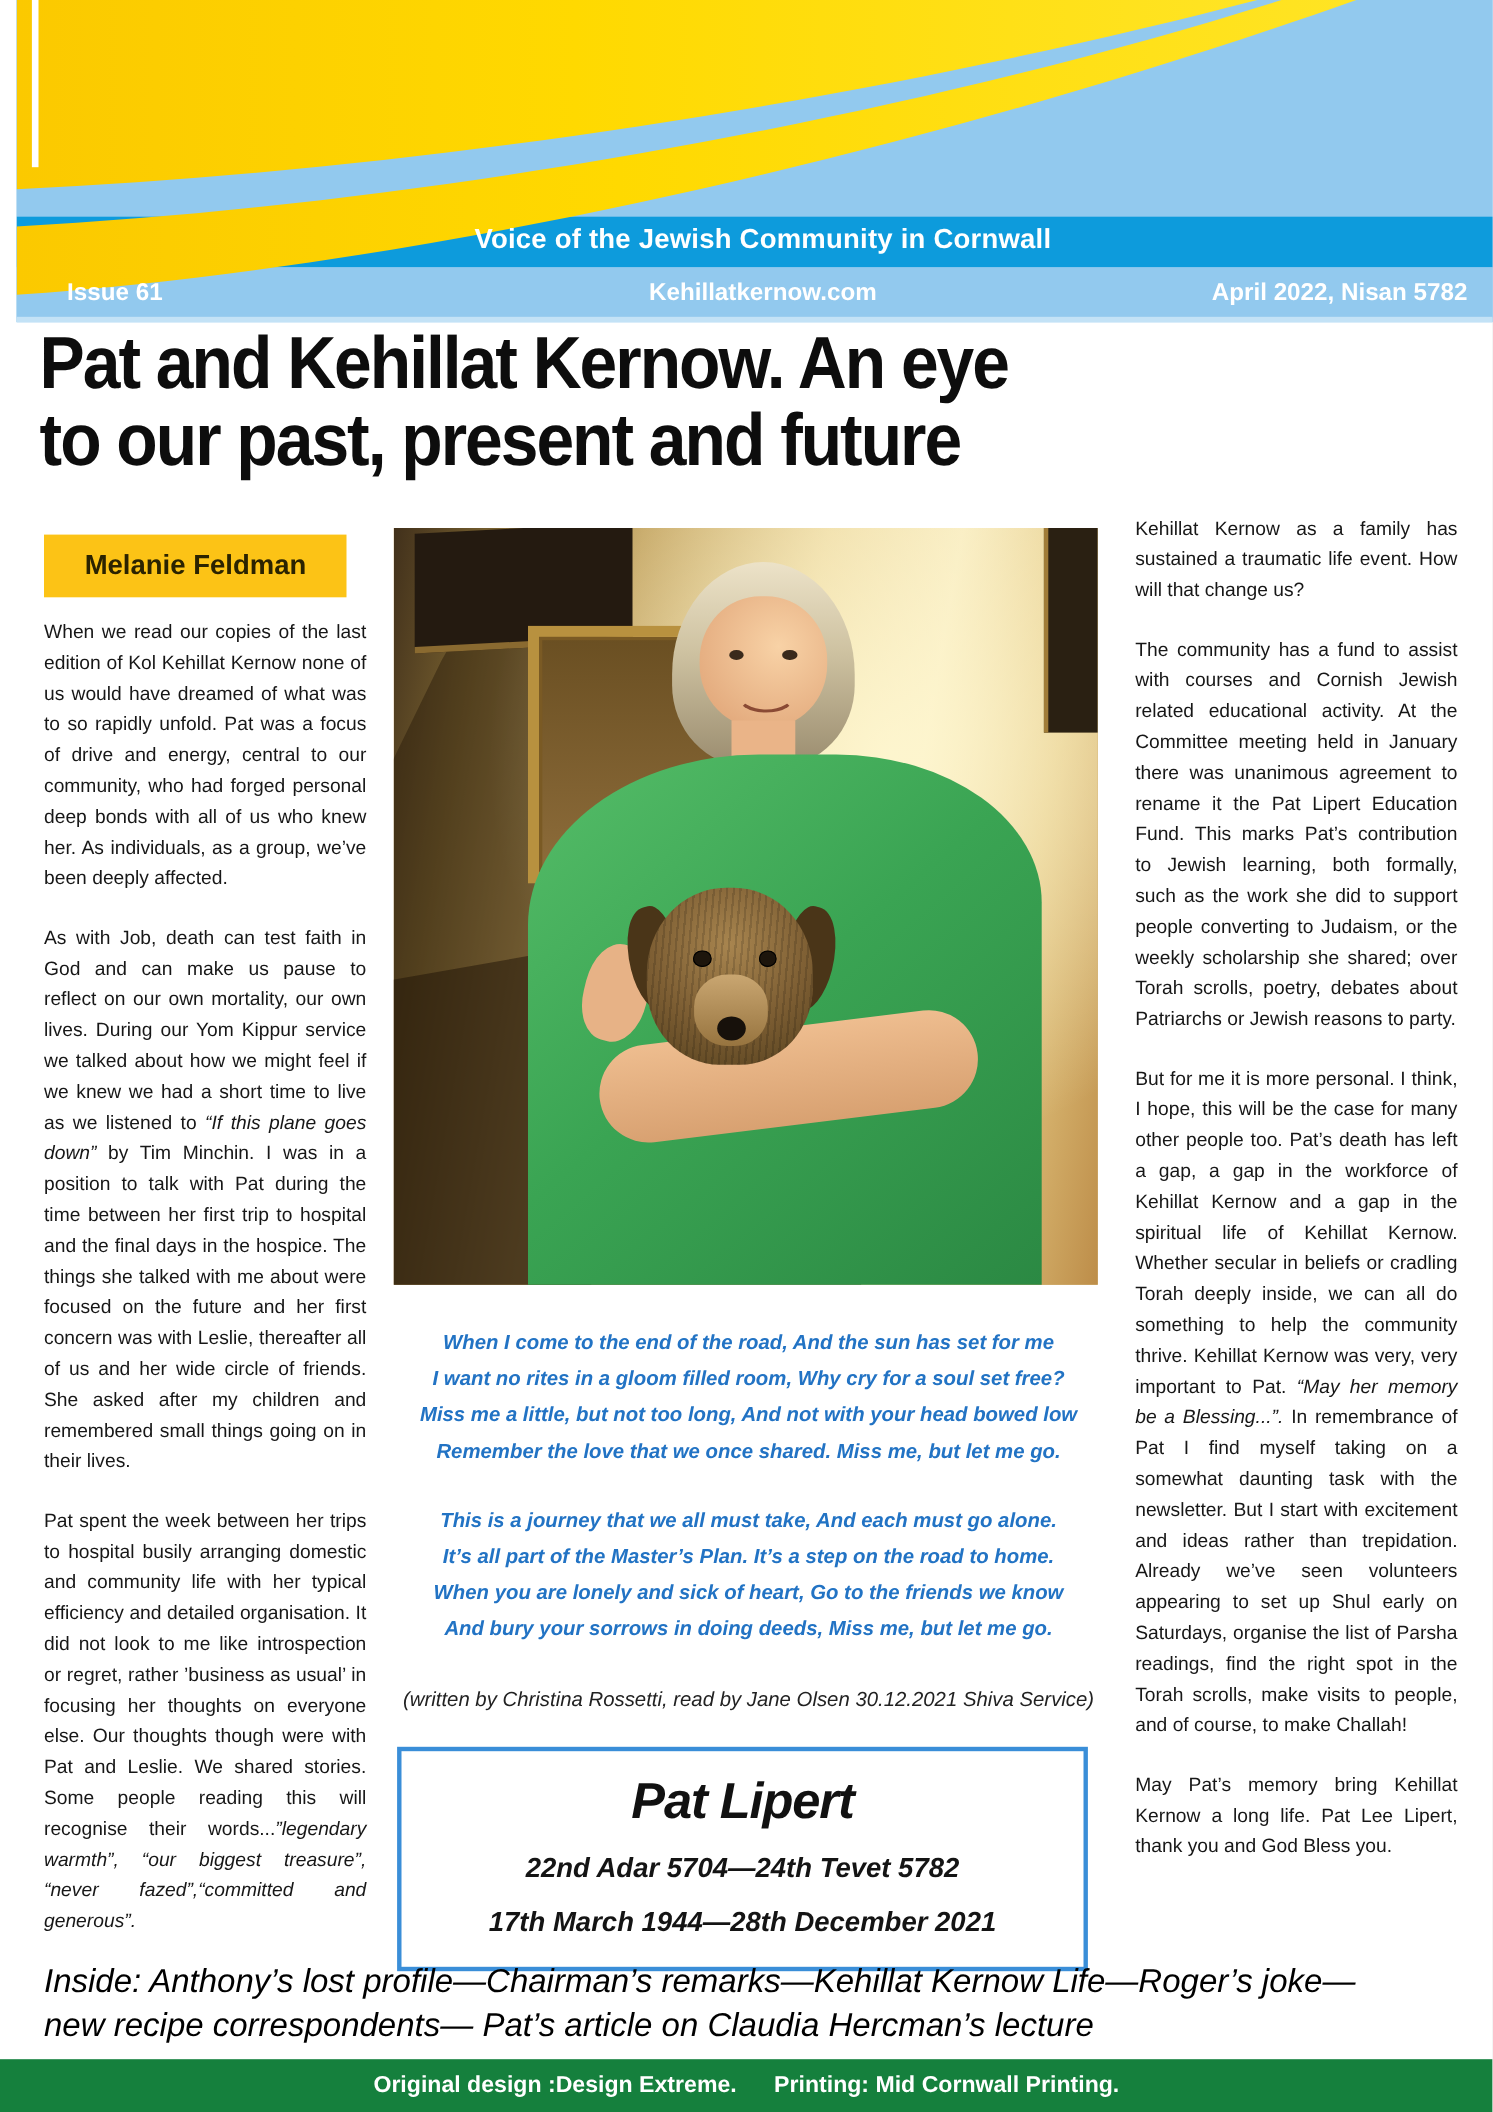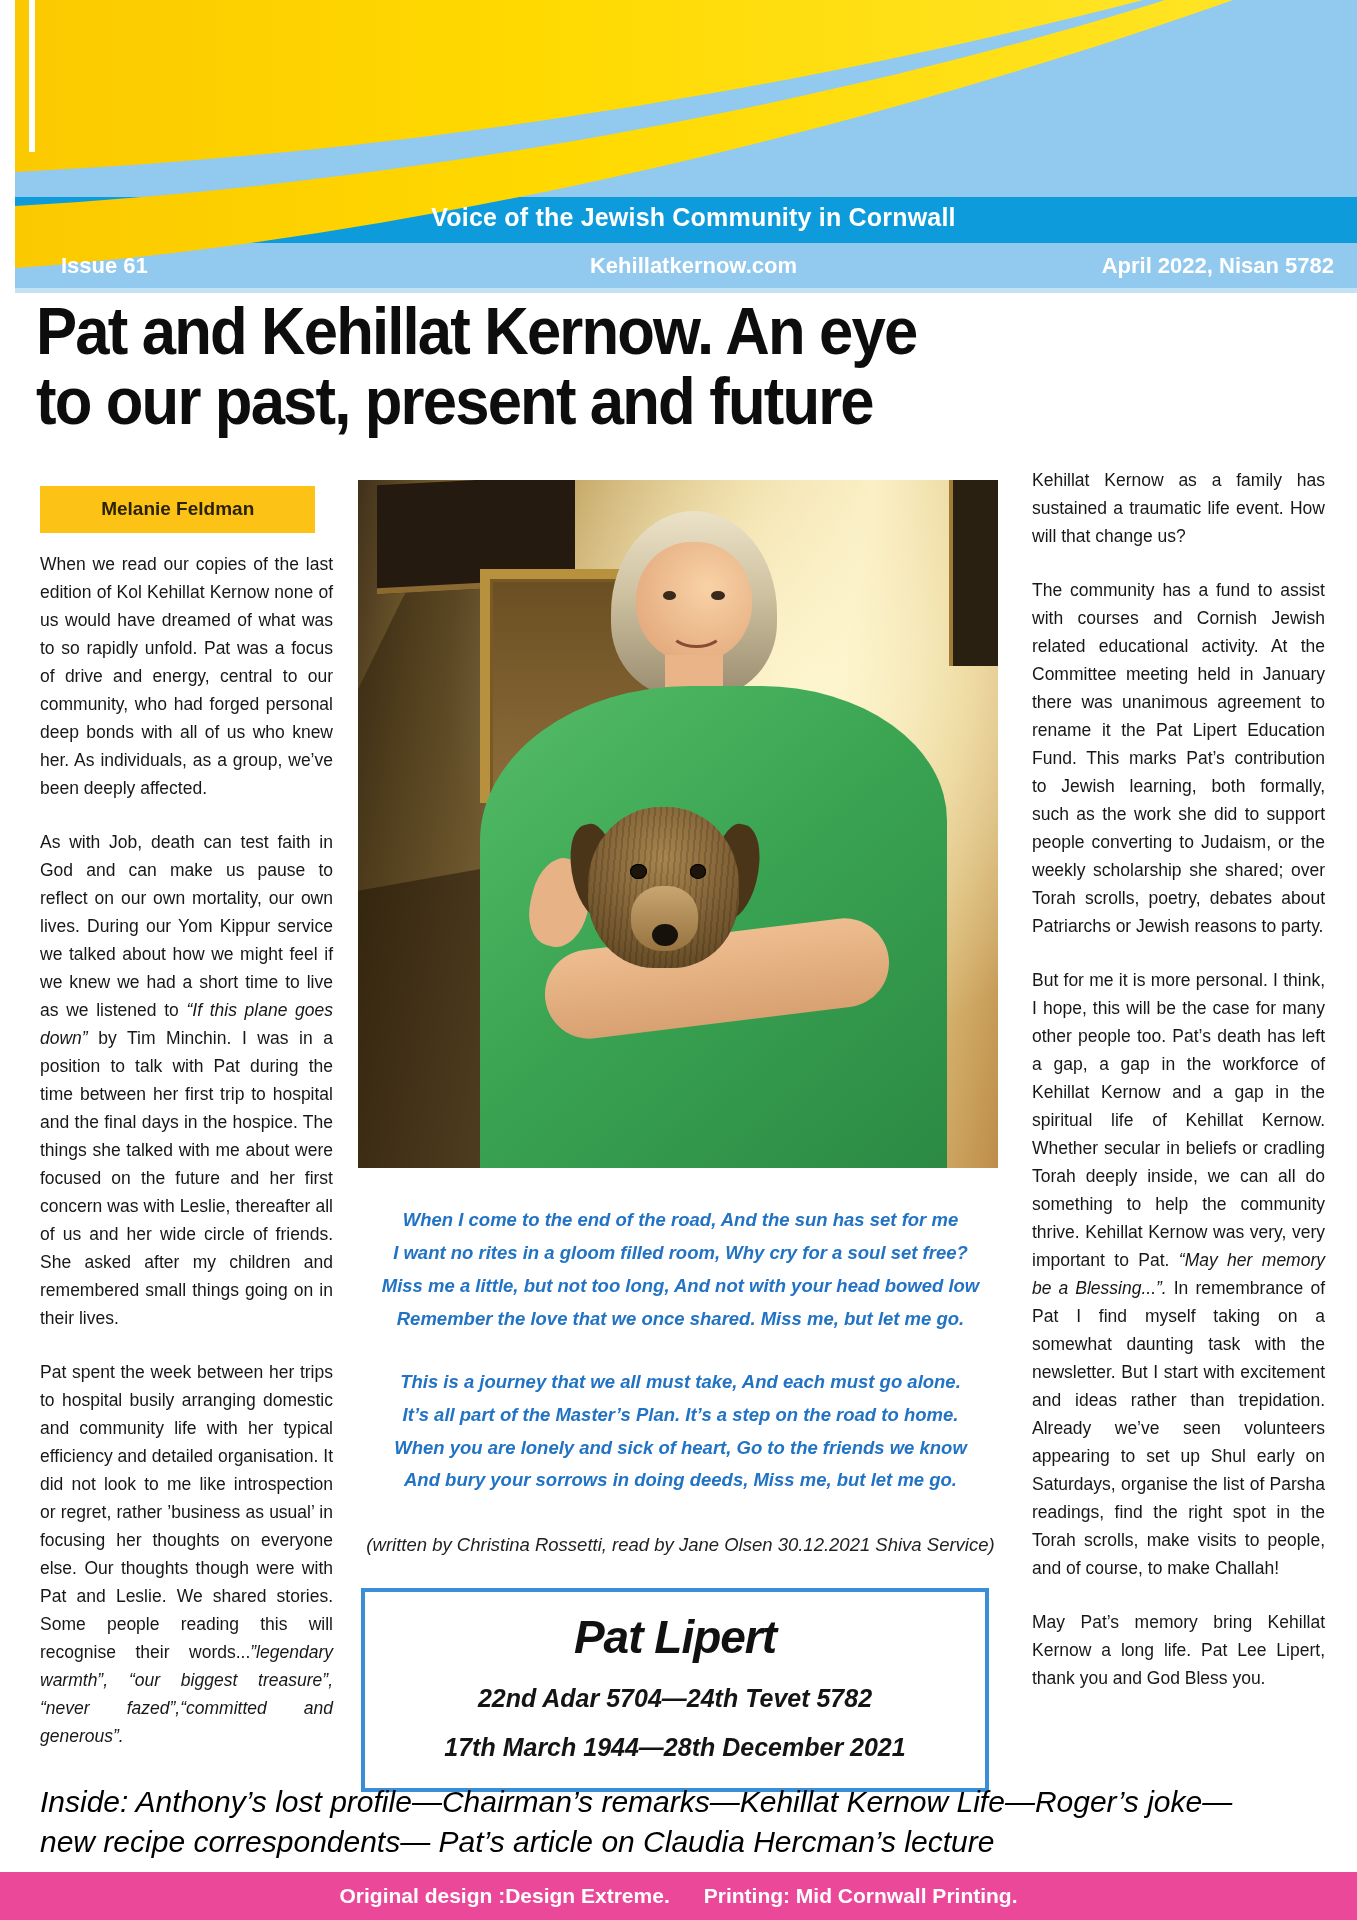--- a/index.html
+++ b/index.html
@@ -21,21 +21,21 @@
   .headline{position:absolute;left:36px;top:296px;font-weight:bold;color:#0d0d0d;
             font-size:67px;line-height:1.05;letter-spacing:-2px;white-space:nowrap;
             transform:scaleX(.92);transform-origin:left top;}
 
   
   .body-text{font-size:17.5px;line-height:1.6;text-align:justify;color:#171717;}
   .body-text p{margin:0 0 26px 0;}
   .it{font-style:italic;}
   .left-col{position:absolute;left:40px;top:486px;width:293px;}
   .right-col{position:absolute;left:1032px;top:466px;width:293px;}
-  .byline-box{background:#fcc316;color:#2b2300;font-weight:bold;font-size:19px;
+  .byline-box{background:#fcc316;color:#2b2300;font-weight:bold;font-size:25px;
               text-align:center;padding:8px 0 9px 0;width:94%;margin:0 0 17px 0;}
 
   
   .center-col{position:absolute;left:358px;top:480px;width:645px;}
 
   
   .photo{position:relative;width:640px;height:688px;overflow:hidden;background:#caa55e;}
   .photo div{position:absolute;}
   .ph-wall{inset:0;background:linear-gradient(100deg,#41301b 0%,#77602f 12%,#c2a25f 30%,#ecd79f 52%,#f7eabf 68%,#e2c57f 84%,#bd8d49 100%);}
   .ph-glow{inset:0;background:radial-gradient(circle at 70% 30%,rgba(255,248,210,.85) 0%,rgba(255,248,210,0) 55%);}
@@ -74,21 +74,21 @@
   .poem-attrib{margin-top:32px;text-align:center;color:#222;font-style:italic;font-size:18.5px;font-weight:normal;}
 
   
   .memorial{margin-top:26px;margin-left:3px;width:620px;border:4px solid #3a8ed8;background:#fff;
             text-align:center;padding:14px 0 26px 0;font-style:italic;}
   .memorial .name{font-size:46px;font-weight:bold;color:#111;letter-spacing:-1px;margin:4px 0 18px 0;}
   .memorial .dates{font-size:25px;font-weight:bold;color:#141414;margin:20px 0 0 0;}
 
   
   .inside-strip{position:absolute;left:40px;top:1782px;width:1290px;font-size:30px;color:#000;line-height:1.32;font-style:italic;}
-  .page-footer{position:absolute;left:0;bottom:0;width:1357px;height:48px;background:#ec4899;
+  .page-footer{position:absolute;left:0;bottom:0;width:1357px;height:48px;background:#15803d;
                display:flex;align-items:center;justify-content:center;gap:34px;
                color:#fff;font-weight:bold;font-size:21px;}
 </style>
 </head>
 <body>
 
 <div class="page">
 
   <header class="masthead">
     <div>

